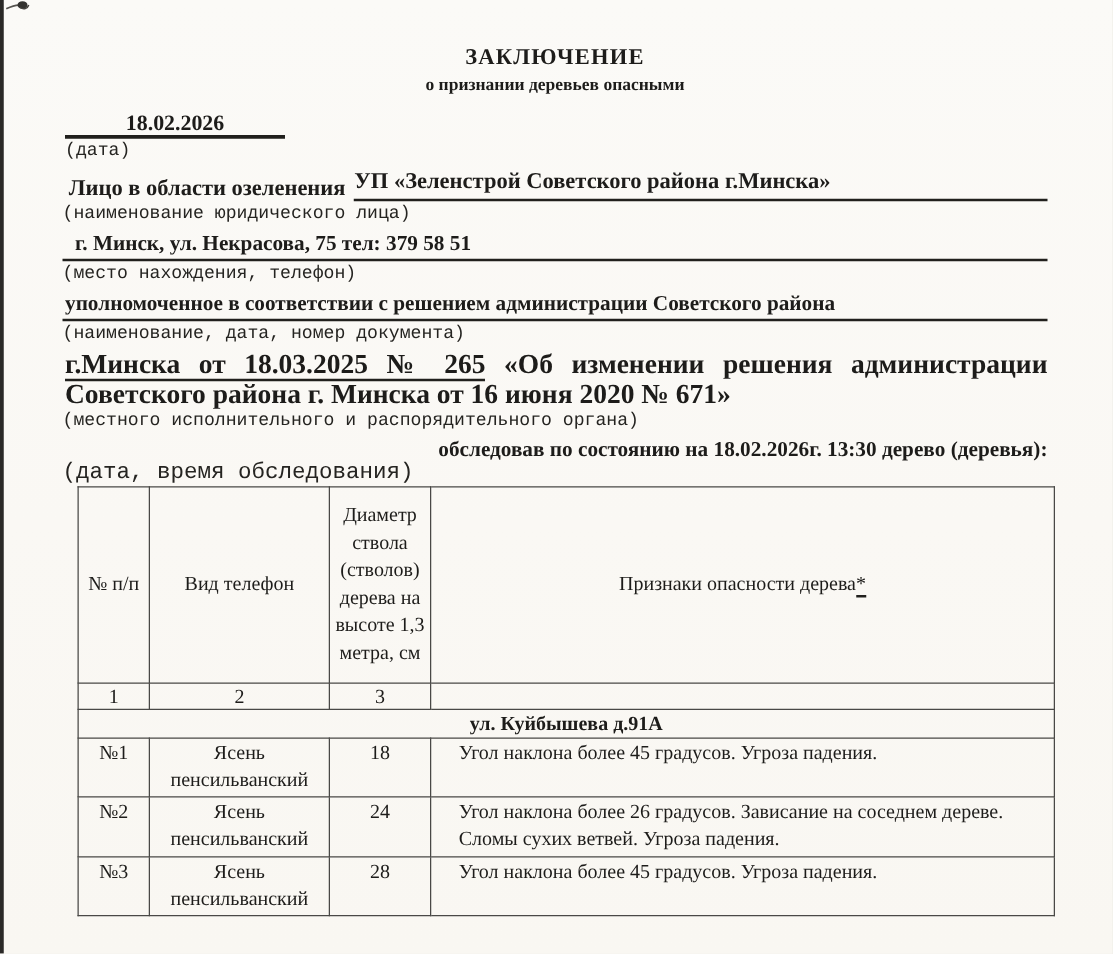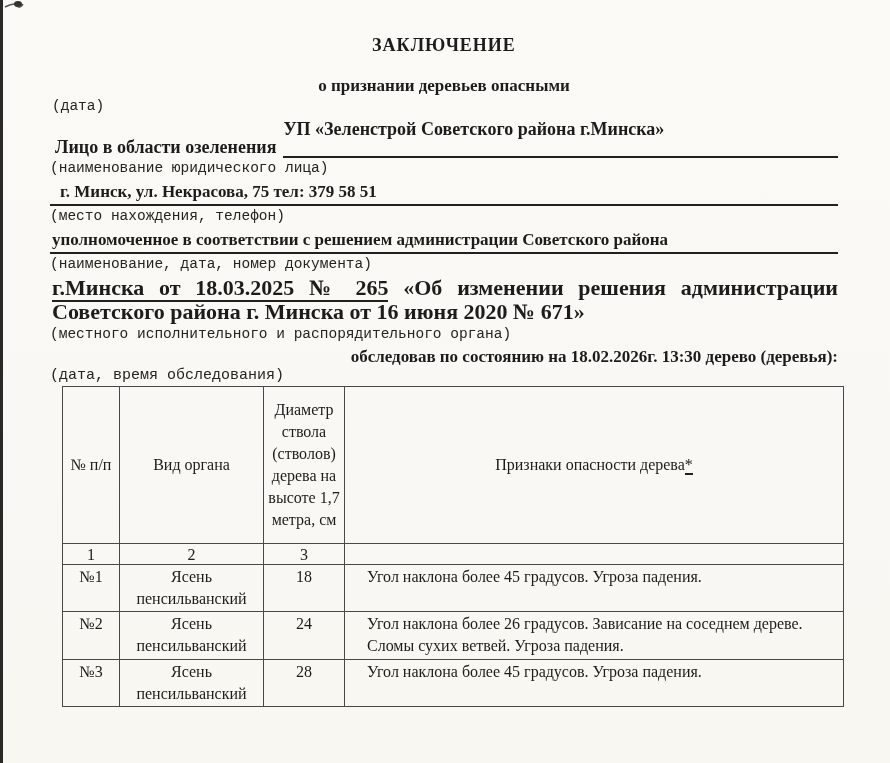--- a/index.html
+++ b/index.html
@@ -18,45 +18,45 @@
     background:#2a2927;
   }
   .corner-mark { position:absolute; left:3px; top:0; }
   .content { position:absolute; left:50px; top:34px; width:788px; }
 
   .title {
     text-align:center; font-weight:bold; font-size:18px;
     letter-spacing:1px; line-height:22px;
   }
   .subtitle {
-    text-align:center; font-weight:bold; font-size:17px;
-    line-height:21px; margin-top:19px;
+    text-align:center; font-weight:bold; font-size:14px;
+    line-height:21px; margin-top:2px;
   }
 
   .date-line {
     width:176px; margin-left:2px; margin-top:9px;
     border-bottom:3px solid #21201d;
     text-align:center; font-weight:bold; font-size:17.5px;
     padding-bottom:0px; line-height:20px;
   }
   .date-caption { width:176px; margin-left:2px; }
 
   .caption {
     text-align:left; font-size:14.5px; font-weight:normal;
     color:#252421; line-height:18px; margin-top:1px;font-family:Liberation Mono, monospace;
   }
-  .caption.small { font-size:15px; line-height:15px; }
+  .caption.small { font-size:18px; line-height:15px; }
 
   .field-row {
     display:flex; align-items:flex-end;
     font-weight:bold; font-size:18px; line-height:21px; margin-top:4px;
   }
   .field-row .lbl { white-space:nowrap; padding-left:5px; padding-right:7px; }
   .field-row .fill {
-    flex:1; border-bottom:2.6px solid #21201d; padding-bottom:16px;
+    flex:1; border-bottom:2.6px solid #21201d; padding-bottom:4px;
     white-space:nowrap;
   }
 
   .full-underline {
     border-bottom:2.6px solid #21201d;
     font-weight:bold; font-size:17px; line-height:22px;
     margin-top:4px; padding-left:10px; padding-bottom:1px;
   }
   .full-underline.no-indent { padding-left:2px; }
 
@@ -108,20 +108,23 @@
     <path d="M2 7 C6 5, 9 4, 12 4" stroke="#55534f" stroke-width="1.4" fill="none"></path>
     <ellipse cx="15" cy="4" rx="4" ry="3" fill="#33322f"></ellipse>
     <path d="M13 6 C16 8, 19 7, 20 4" stroke="#44423e" stroke-width="1.2" fill="none"></path>
   </svg>
 
   <div class="content">
 
     <div class="title">ЗАКЛЮЧЕНИЕ</div>
     <div class="subtitle">о признании деревьев опасными</div>
 
+    <div class="date-line">
+      <span>18.02.2026</span>
+    </div>
     <div class="caption date-caption">(дата)</div>
 
     <div class="field-row">
       <span class="lbl">Лицо в области озеленения</span>
       <span class="fill"><span>УП «Зеленстрой Советского района г.Минска»</span></span>
     </div>
     <div class="caption">(наименование юридического лица)</div>
 
     <div class="full-underline">
       <span>г. Минск, ул. Некрасова, 75 тел: 379 58 51</span>
@@ -145,29 +148,32 @@
     <table class="trees">
       <colgroup>
         <col class="c1">
           <col class="c2">
           <col class="c3">
           <col class="c4">
       </colgroup>
       <tbody>
         <tr class="header-row">
           <th>№ п/п</th>
-          <th>Вид органа</th>
-          <th>Диаметр ствола (стволов) дерева на высоте 1,7 метра, см</th>
+          <th>Вид телефон</th>
+          <th>Диаметр ствола (стволов) дерева на высоте 1,3 метра, см</th>
           <th><span>Признаки опасности дерева</span><span class="ast">*</span></th>
         </tr>
         <tr class="nums-row">
           <td>1</td>
           <td>2</td>
           <td>3</td>
           <td></td>
+        </tr>
+        <tr class="loc-row">
+          <td colspan="4">ул. Куйбышева д.91А</td>
         </tr>
         <tr class="data-row r1">
           <td>№1</td>
           <td>Ясень пенсильванский</td>
           <td>18</td>
           <td class="danger">Угол наклона более 45 градусов. Угроза падения.</td>
         </tr>
         <tr class="data-row r2">
           <td>№2</td>
           <td>Ясень пенсильванский</td>

